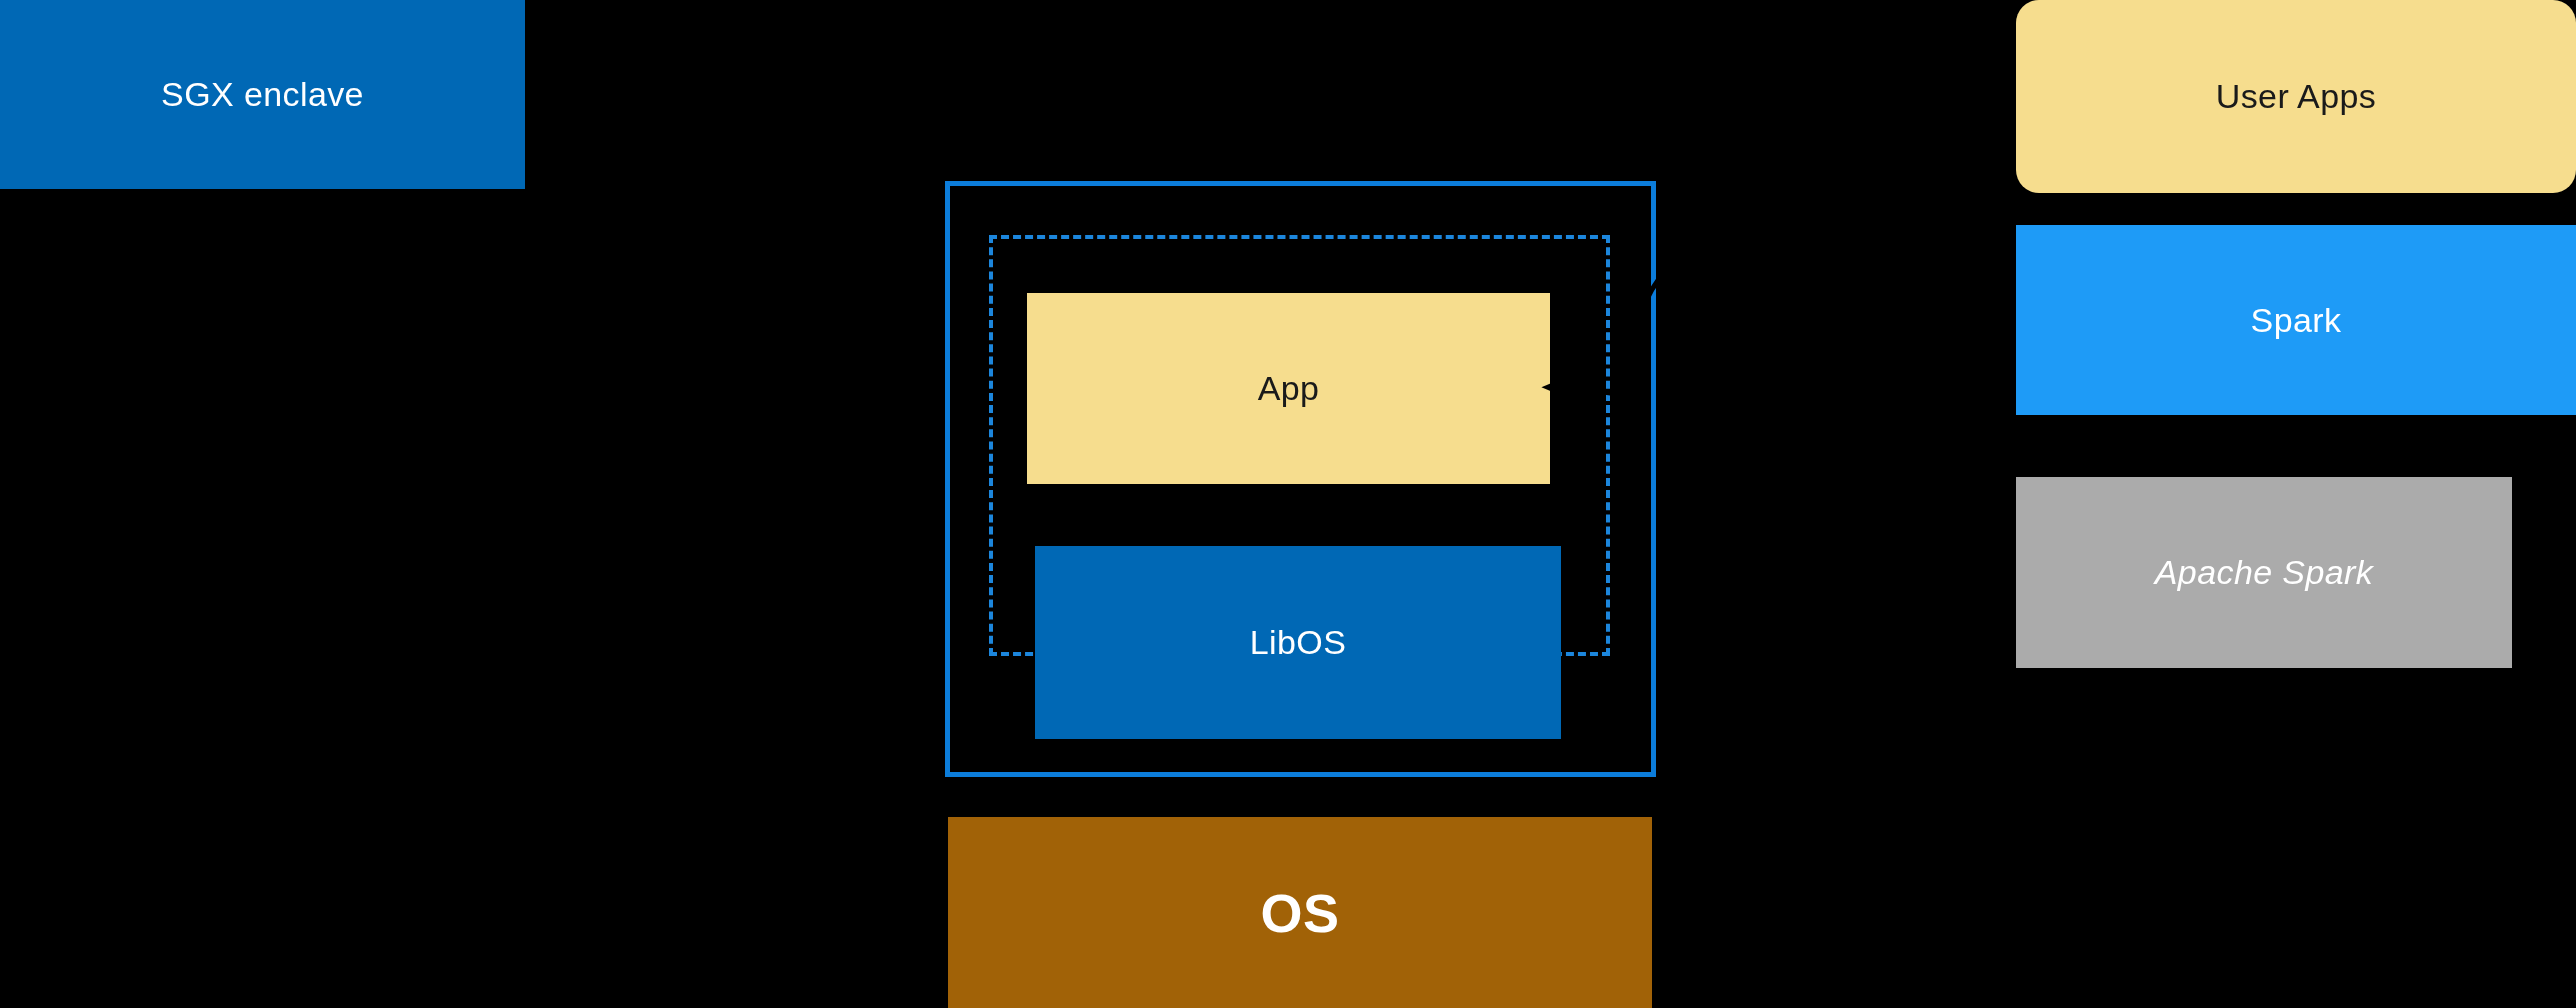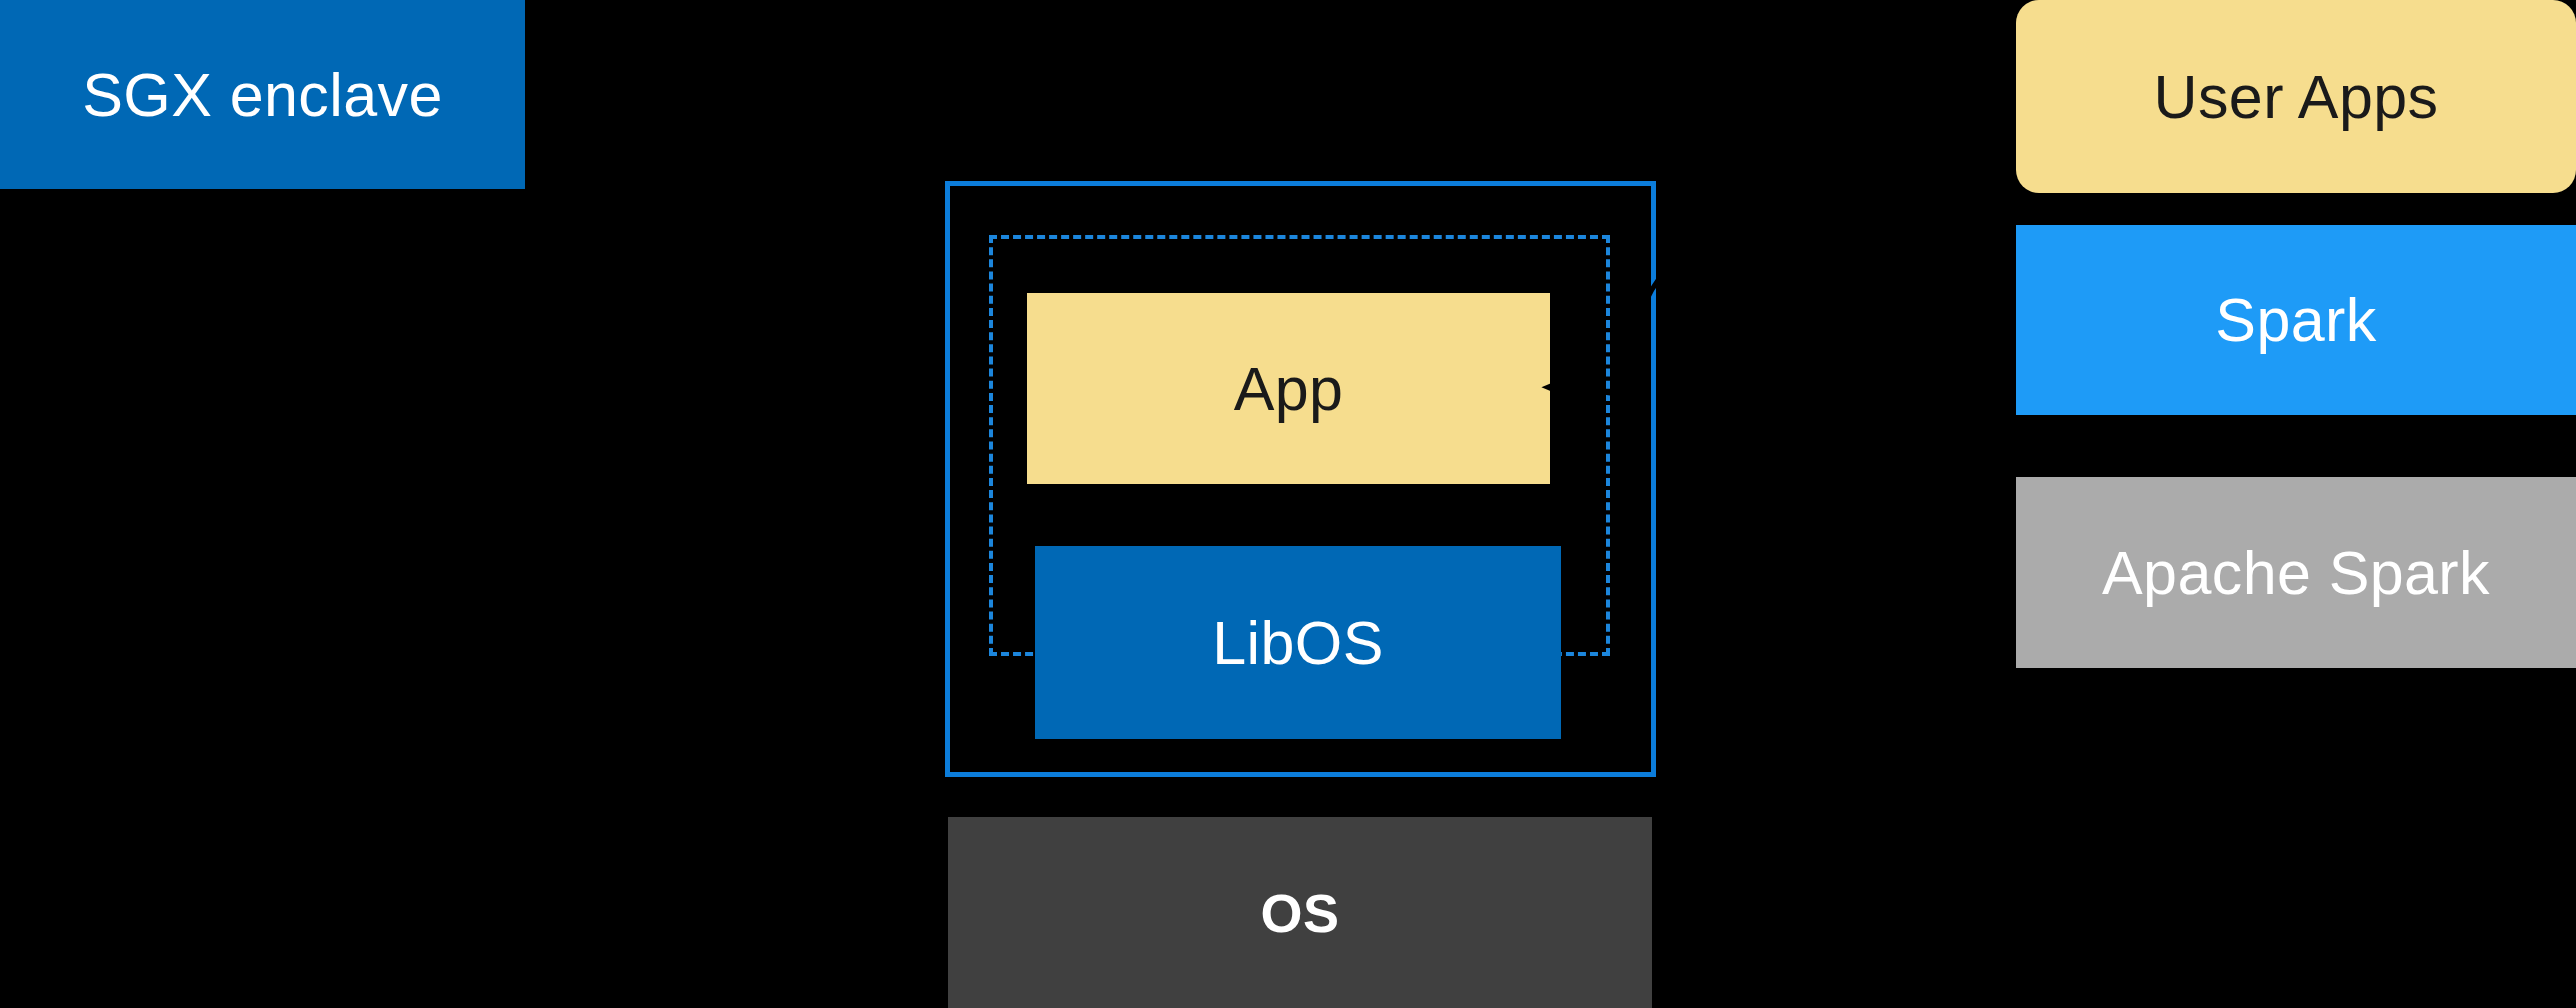--- a/index.html
+++ b/index.html
@@ -13,21 +13,21 @@
     height: 1009px;
     background: #000000;
     overflow: hidden;
     font-family: "Liberation Sans", sans-serif;
   }
   .box {
     position: absolute;
     display: flex;
     align-items: center;
     justify-content: center;
-    font-size: 61px;
+    font-size: 34px;
     font-weight: 400;
     letter-spacing: 0.4px;
     box-sizing: border-box;
   }
   .label { white-space: nowrap; }
 
   
   .sgx-enclave {
     left: 0; top: 500; width: 525px; height: 189px;
     background: #0068B5; color: #FFFFFF;
@@ -45,34 +45,34 @@
   .app {
     left: 1027px; top: 293px; width: 523px; height: 191px;
     background: #F6DD8E; color: #1A1A1A;
   }
   .libos {
     left: 1035px; top: 546px; width: 526px; height: 193px;
     background: #0068B5; color: #FFFFFF;
   }
   .os {
     left: 948px; top: 817px; width: 704px; height: 192px;
-    background: #404040; color: #FFFFFF;
+    background: #a16207; color: #FFFFFF;
     font-weight: 700; font-size: 54px;
   }
   .user-apps {
     left: 2016px; top: 0; width: 560px; height: 193px;
     background: #F6DD8E; color: #1A1A1A; border-radius: 23px;
   }
   .bigdl {
     left: 2016px; top: 225px; width: 560px; height: 190px;
     background: #1E9BF7; color: #FFFFFF;
   }
   .apache-spark {
-    left: 2016px; top: 477px; width: 560px; height: 191px;
-    background: #ABABAB; color: #FFFFFF;
+    left: 2016px; top: 477px; width: 496px; height: 191px;
+    background: #ABABAB; color: #FFFFFF; font-style: italic;
   }
 
   .arrow-layer {
     position: absolute;
     left: 0; top: 0;
     width: 2576px; height: 1009px;
     z-index: 10;
     pointer-events: none;
   }
 </style>

